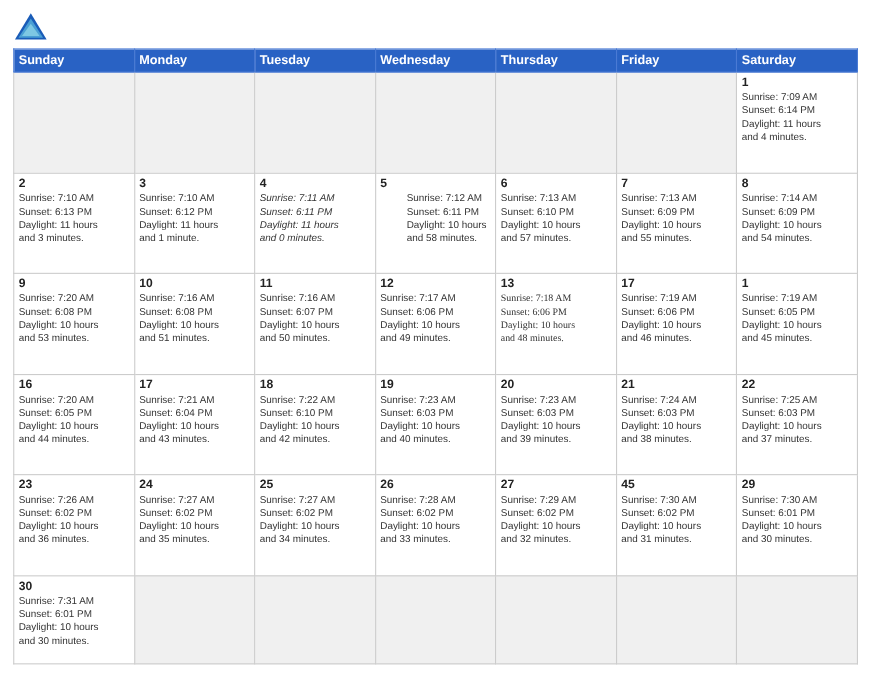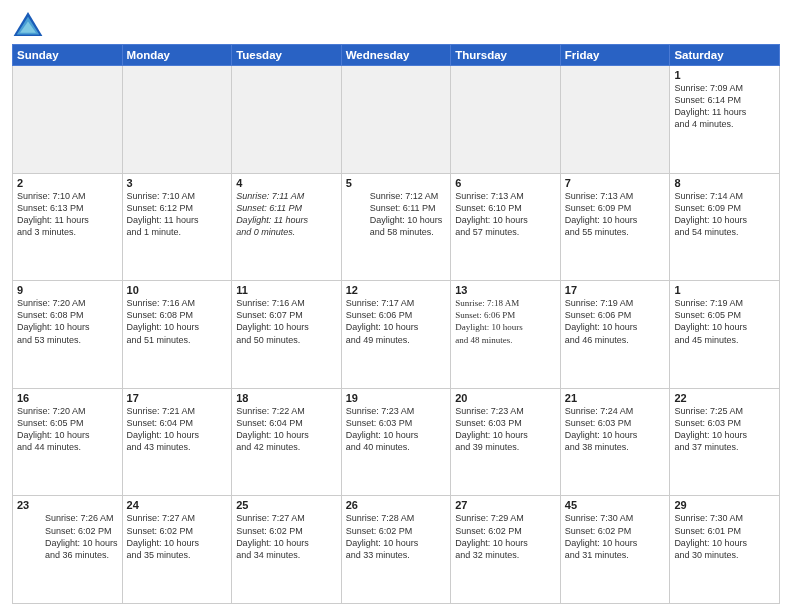--- a/index.html
+++ b/index.html
@@ -258,21 +258,21 @@
           <td>
             <span class="day-num">17</span>
             <div class="day-info" style="white-space: pre-line;">Sunrise: 7:21 AM
 Sunset: 6:04 PM
 Daylight: 10 hours
 and 43 minutes.</div>
           </td>
           <td>
             <span class="day-num">18</span>
             <div class="day-info" style="white-space: pre-line;">Sunrise: 7:22 AM
-Sunset: 6:04 PM
+Sunset: 6:10 PM
 Daylight: 10 hours
 and 42 minutes.</div>
           </td>
           <td>
             <span class="day-num">19</span>
             <div class="day-info" style="white-space: pre-line;">Sunrise: 7:23 AM
 Sunset: 6:03 PM
 Daylight: 10 hours
 and 40 minutes.</div>
           </td>
@@ -294,21 +294,21 @@
             <span class="day-num">22</span>
             <div class="day-info" style="white-space: pre-line;">Sunrise: 7:25 AM
 Sunset: 6:03 PM
 Daylight: 10 hours
 and 37 minutes.</div>
           </td>
         </tr>
         <tr>
           <td>
             <span class="day-num">23</span>
-            <div class="day-info" style="white-space: pre-line; margin-left: 28px;">Sunrise: 7:26 AM
+            <div class="day-info" style="white-space: pre-line;">Sunrise: 7:26 AM
 Sunset: 6:02 PM
 Daylight: 10 hours
 and 36 minutes.</div>
           </td>
           <td>
             <span class="day-num">24</span>
             <div class="day-info" style="white-space: pre-line;">Sunrise: 7:27 AM
 Sunset: 6:02 PM
 Daylight: 10 hours
 and 35 minutes.</div>
@@ -341,16 +341,31 @@
 Daylight: 10 hours
 and 31 minutes.</div>
           </td>
           <td>
             <span class="day-num">29</span>
             <div class="day-info" style="white-space: pre-line;">Sunrise: 7:30 AM
 Sunset: 6:01 PM
 Daylight: 10 hours
 and 30 minutes.</div>
           </td>
+        </tr>
+        <tr style="height: 62px;">
+          <td>
+            <span class="day-num">30</span>
+            <div class="day-info" style="white-space: pre-line;">Sunrise: 7:31 AM
+Sunset: 6:01 PM
+Daylight: 10 hours
+and 30 minutes.</div>
+          </td>
+          <td class="empty"></td>
+          <td class="empty"></td>
+          <td class="empty"></td>
+          <td class="empty"></td>
+          <td class="empty"></td>
+          <td class="empty"></td>
         </tr>
       </tbody>
   </table>
 </div>
 
 </body></html>

